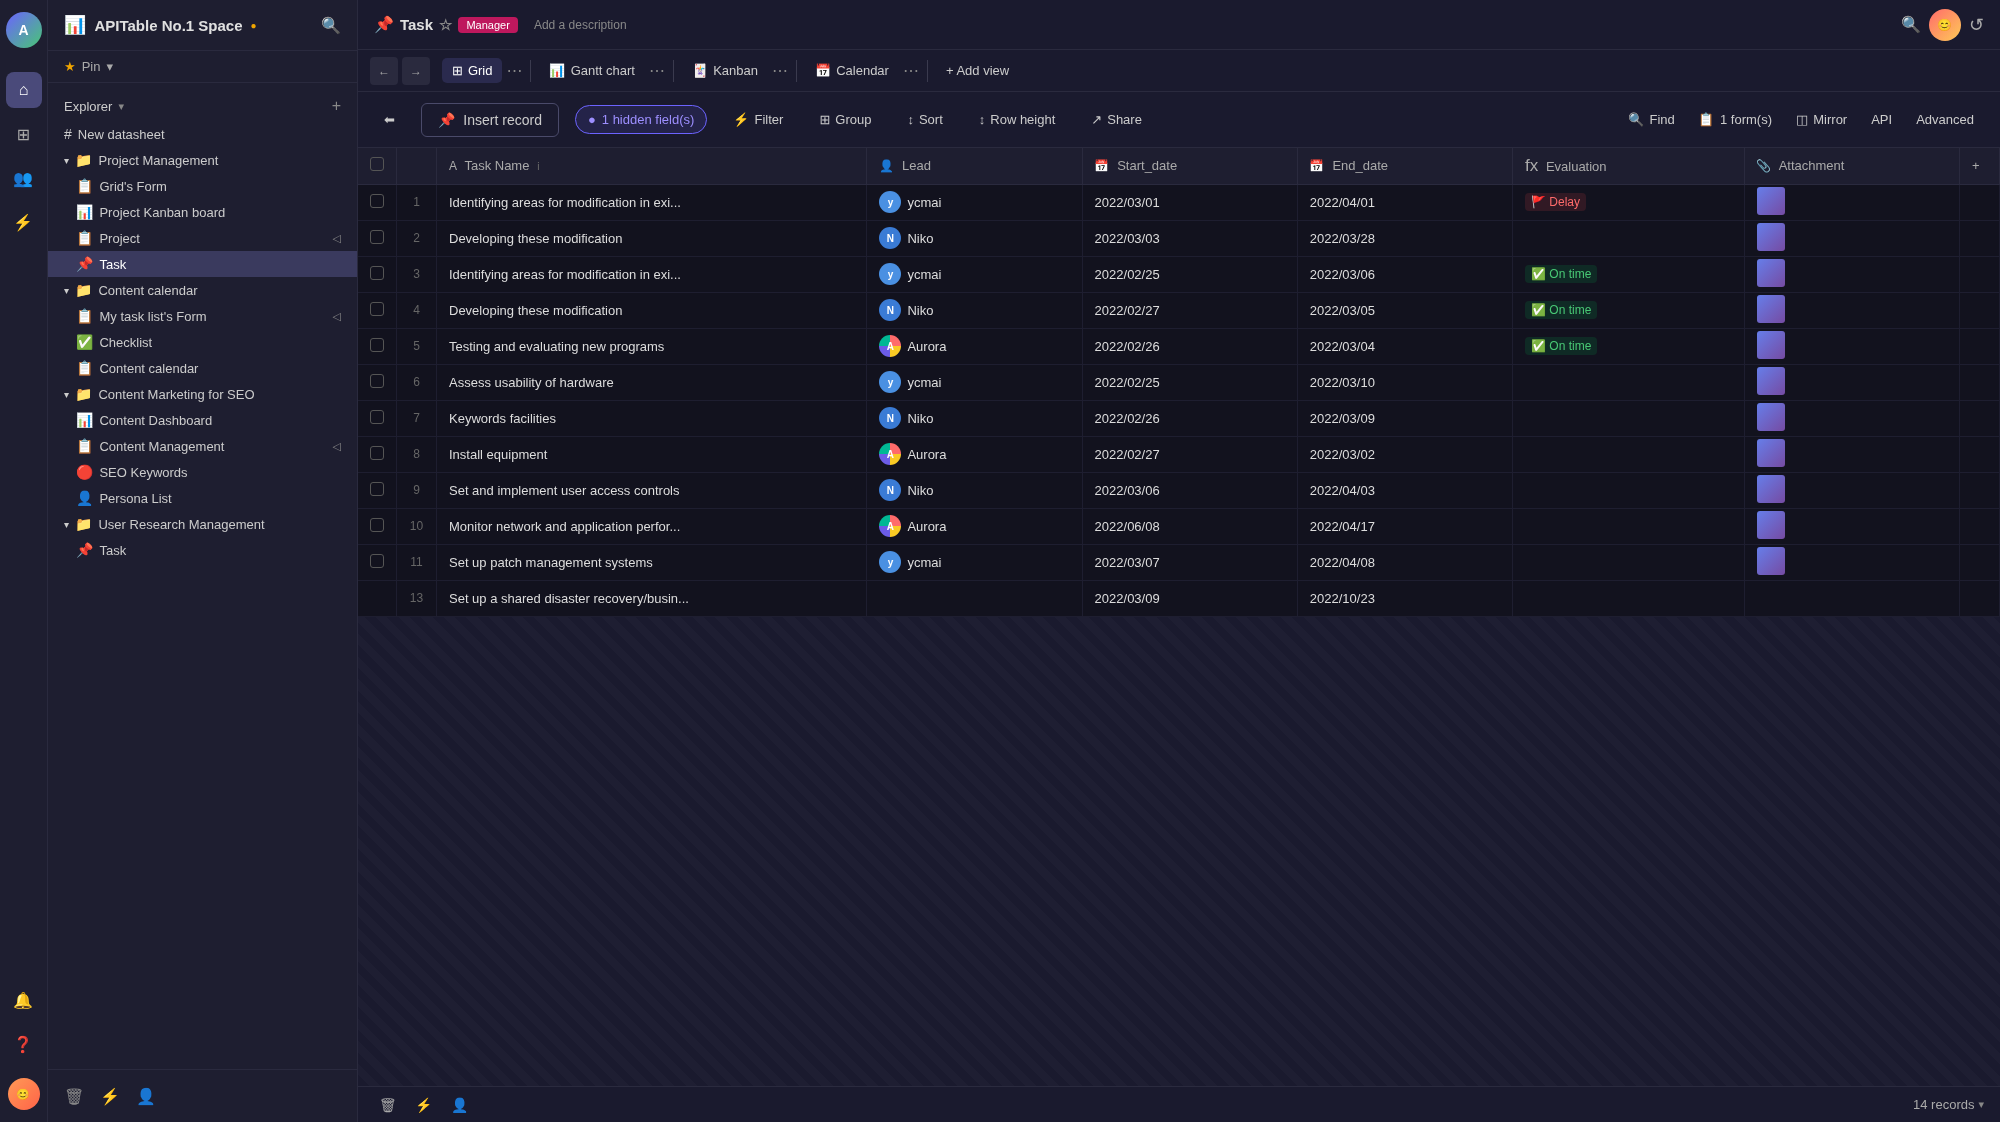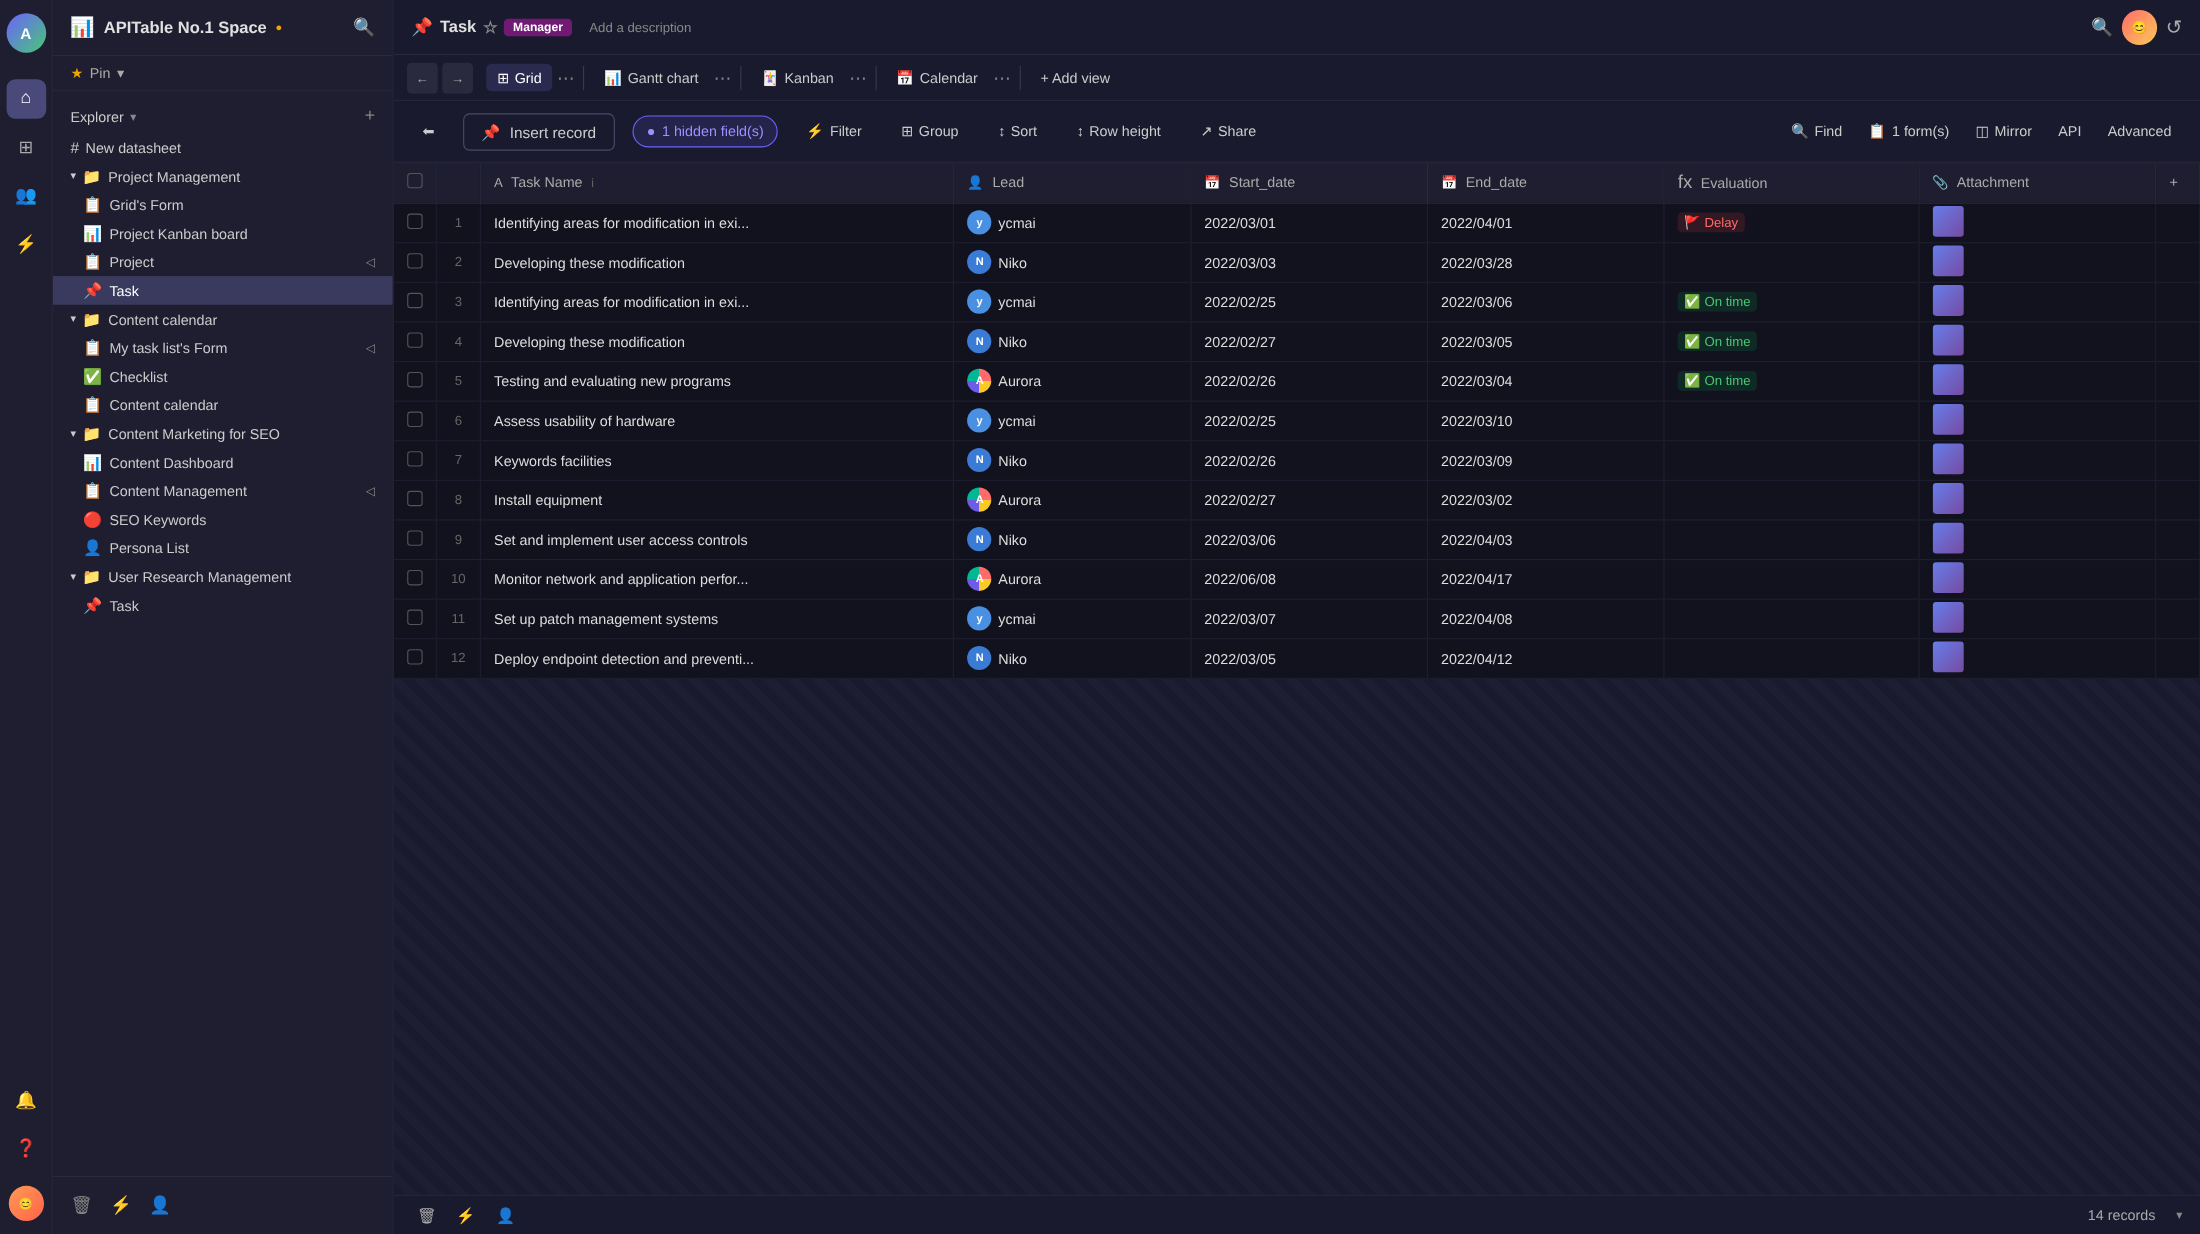--- a/index.html
+++ b/index.html
@@ -143,26 +143,26 @@
     }
     .task-title {
       display: flex;
       align-items: center;
       gap: 6px;
       font-size: 15px;
       font-weight: 600;
       color: #e0e0e0;
     }
     .badge {
-      background: #701a75;
+      background: #be185d;
       color: white;
       font-size: 11px;
       padding: 2px 8px;
       border-radius: 4px;
-      font-weight: 700;
+      font-weight: 400;
     }
     .top-bar-right {
       margin-left: auto;
       display: flex;
       align-items: center;
       gap: 8px;
     }
     .top-avatar {
       width: 32px;
       height: 32px;
@@ -848,36 +848,20 @@
                 <span>ycmai</span>
               </div>
             </td>
             <td>2022/03/07</td>
             <td>2022/04/08</td>
             <td></td>
             <td><span class="attachment-thumb" style="background: linear-gradient(135deg, rgb(102, 126, 234), rgb(118, 75, 162));"></span></td>
             <td></td>
           </tr>
           <tr>
-            <td class="checkbox-col"><span class="check-box"></span></td>
-            <td class="row-num">12</td>
-            <td style="max-width:260px;overflow:hidden;text-overflow:ellipsis;white-space:nowrap;">Deploy endpoint detection and preventi...</td>
-            <td>
-              <div class="lead-cell">
-                <div class="user-avatar" style="background: rgb(58, 123, 213);">N</div>
-                <span>Niko</span>
-              </div>
-            </td>
-            <td>2022/03/05</td>
-            <td>2022/04/12</td>
-            <td></td>
-            <td><span class="attachment-thumb" style="background: linear-gradient(135deg, rgb(102, 126, 234), rgb(118, 75, 162));"></span></td>
-            <td></td>
-          </tr>
-          <tr>
             <td class="checkbox-col"></td>
             <td class="row-num">13</td>
             <td style="max-width:260px;overflow:hidden;text-overflow:ellipsis;white-space:nowrap;">Set up a shared disaster recovery/busin...</td>
             <td></td>
             <td>2022/03/09</td>
             <td>2022/10/23</td>
             <td></td>
             <td></td>
             <td></td>
           </tr>
@@ -886,18 +870,18 @@
   </div>
 
   <div class="empty-area" style="height:180px;flex-shrink:0;"></div>
 
   <div class="bottom-bar">
     <div class="bottom-bar-left">
       <span class="bottom-icon">🗑</span>
       <span class="bottom-icon">⚡</span>
       <span class="bottom-icon">👤</span>
     </div>
-    <div style="display:flex;align-items:center;gap:19px;">
+    <div style="display:flex;align-items:center;gap:4px;">
       <span class="records-count">14 records</span>
       <span style="color:#888;cursor:pointer;font-size:11px;">▾</span>
     </div>
   </div>
 </div>
 
 </body></html>

